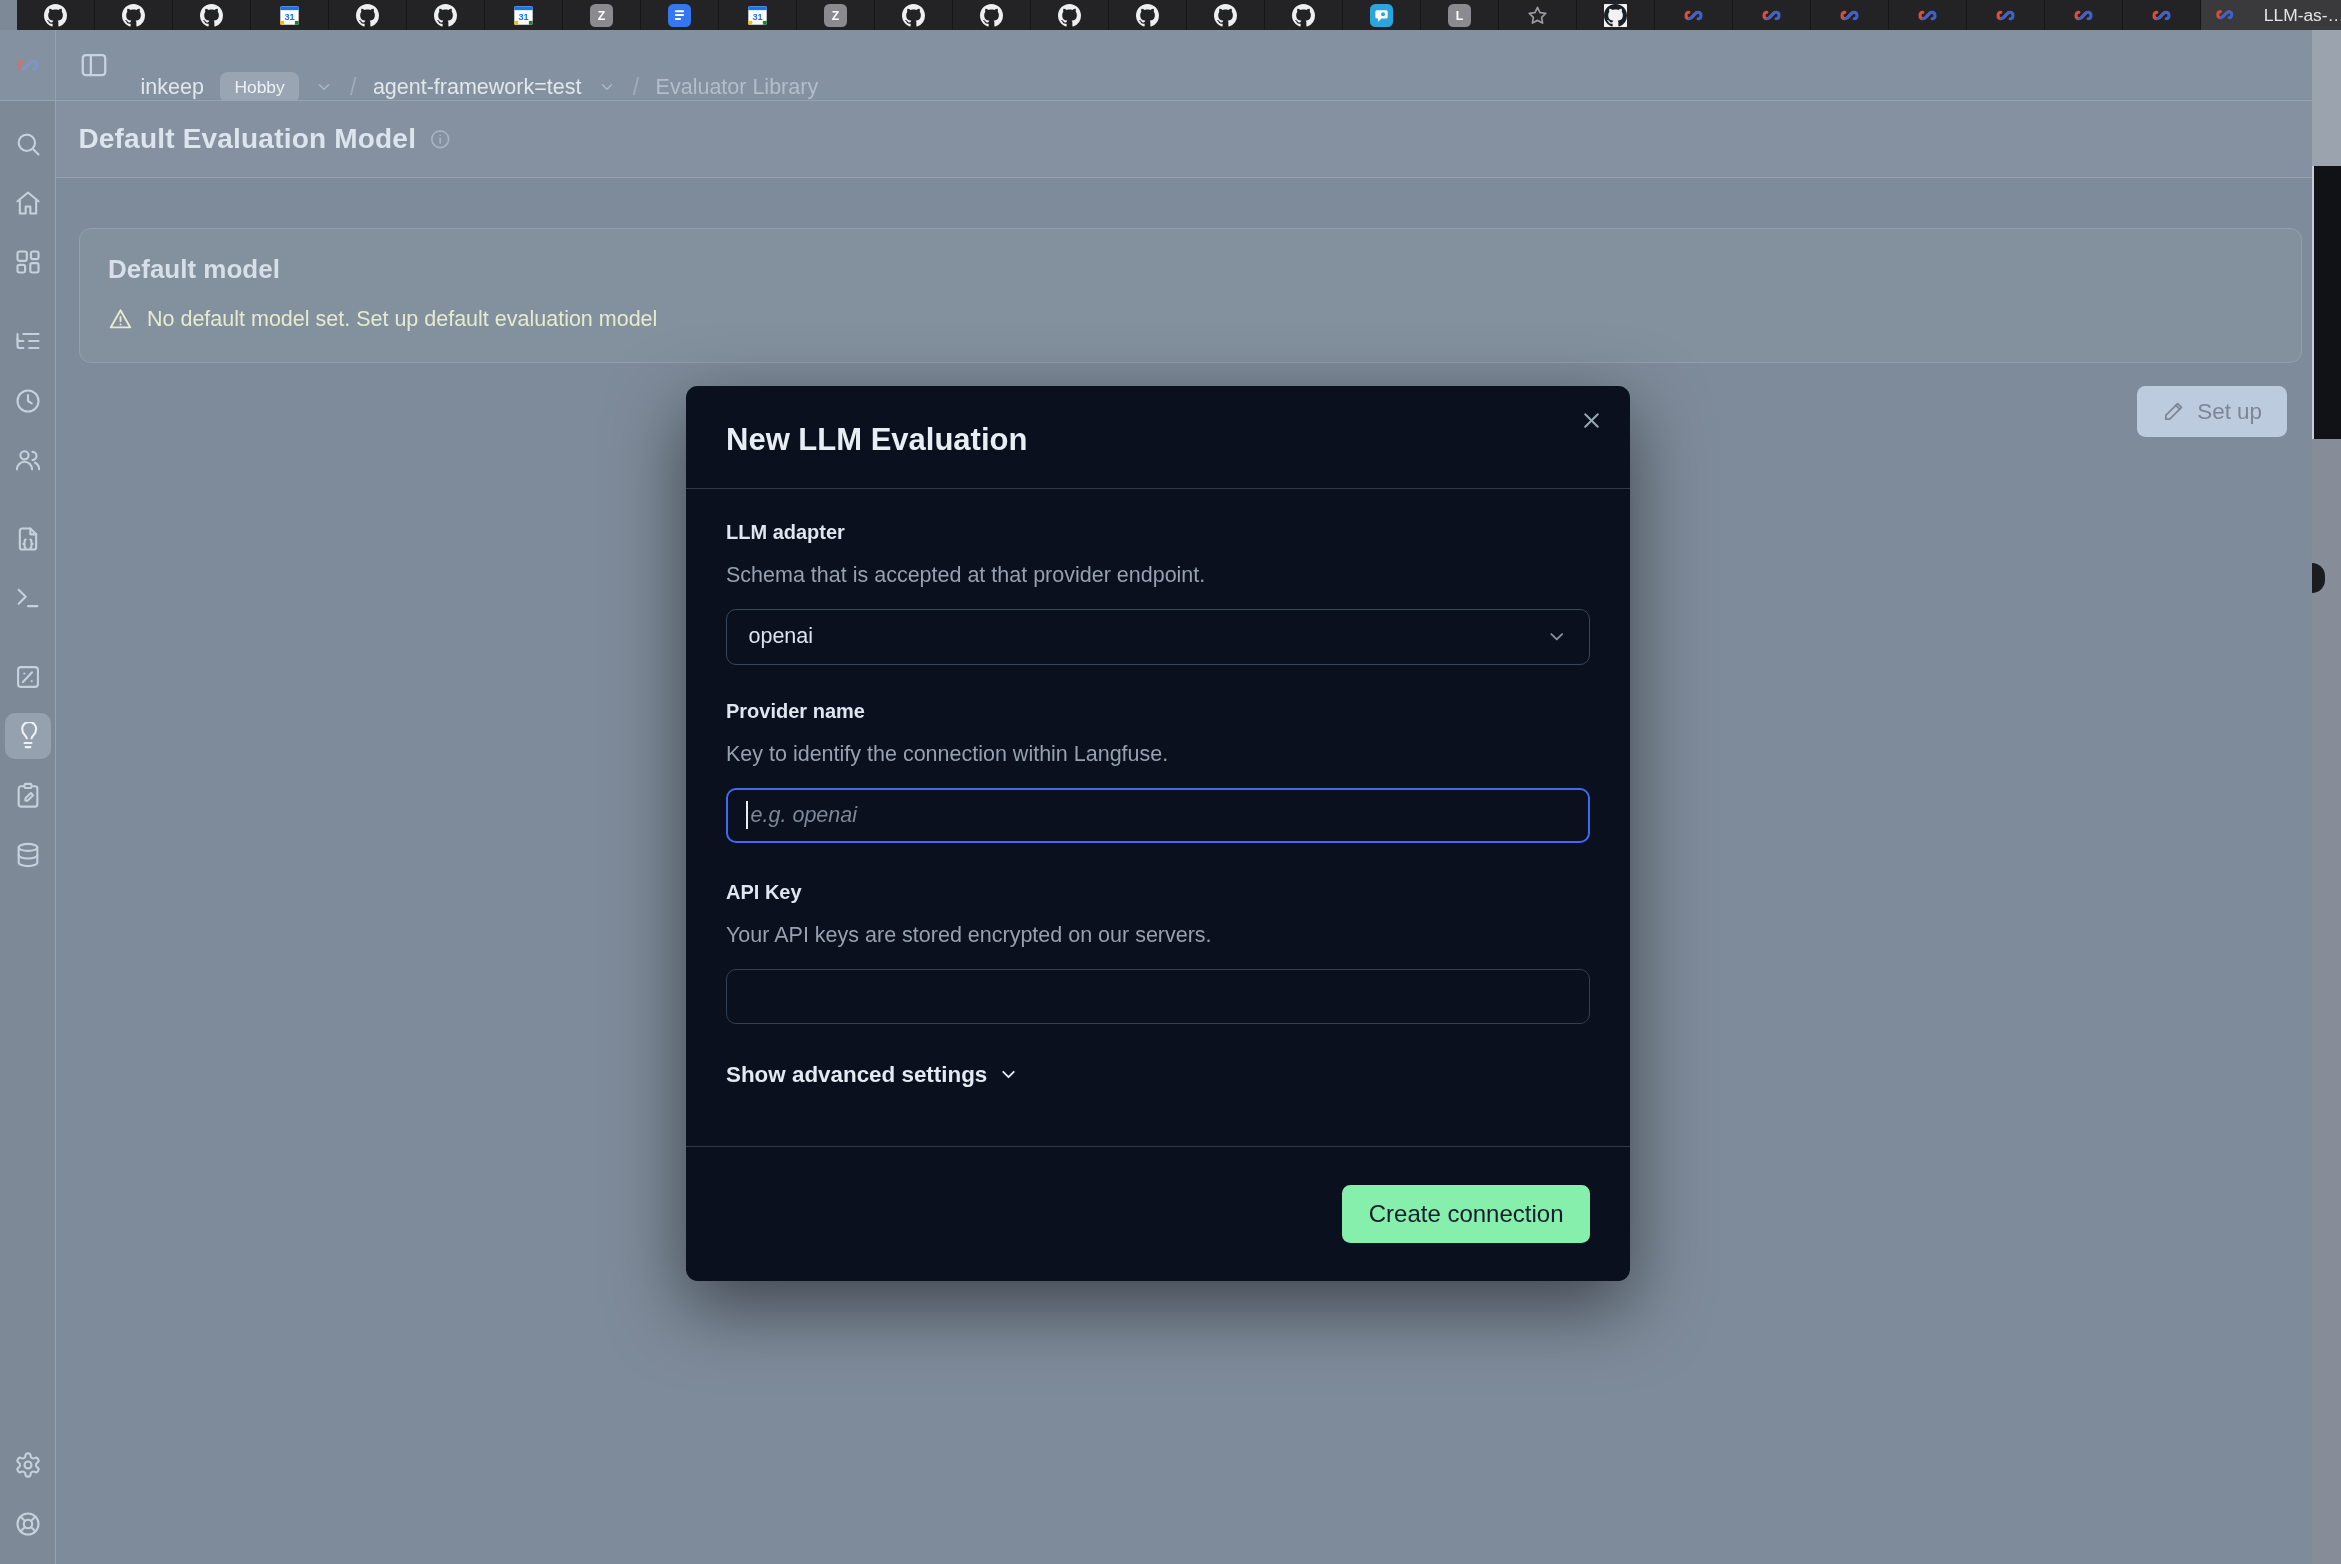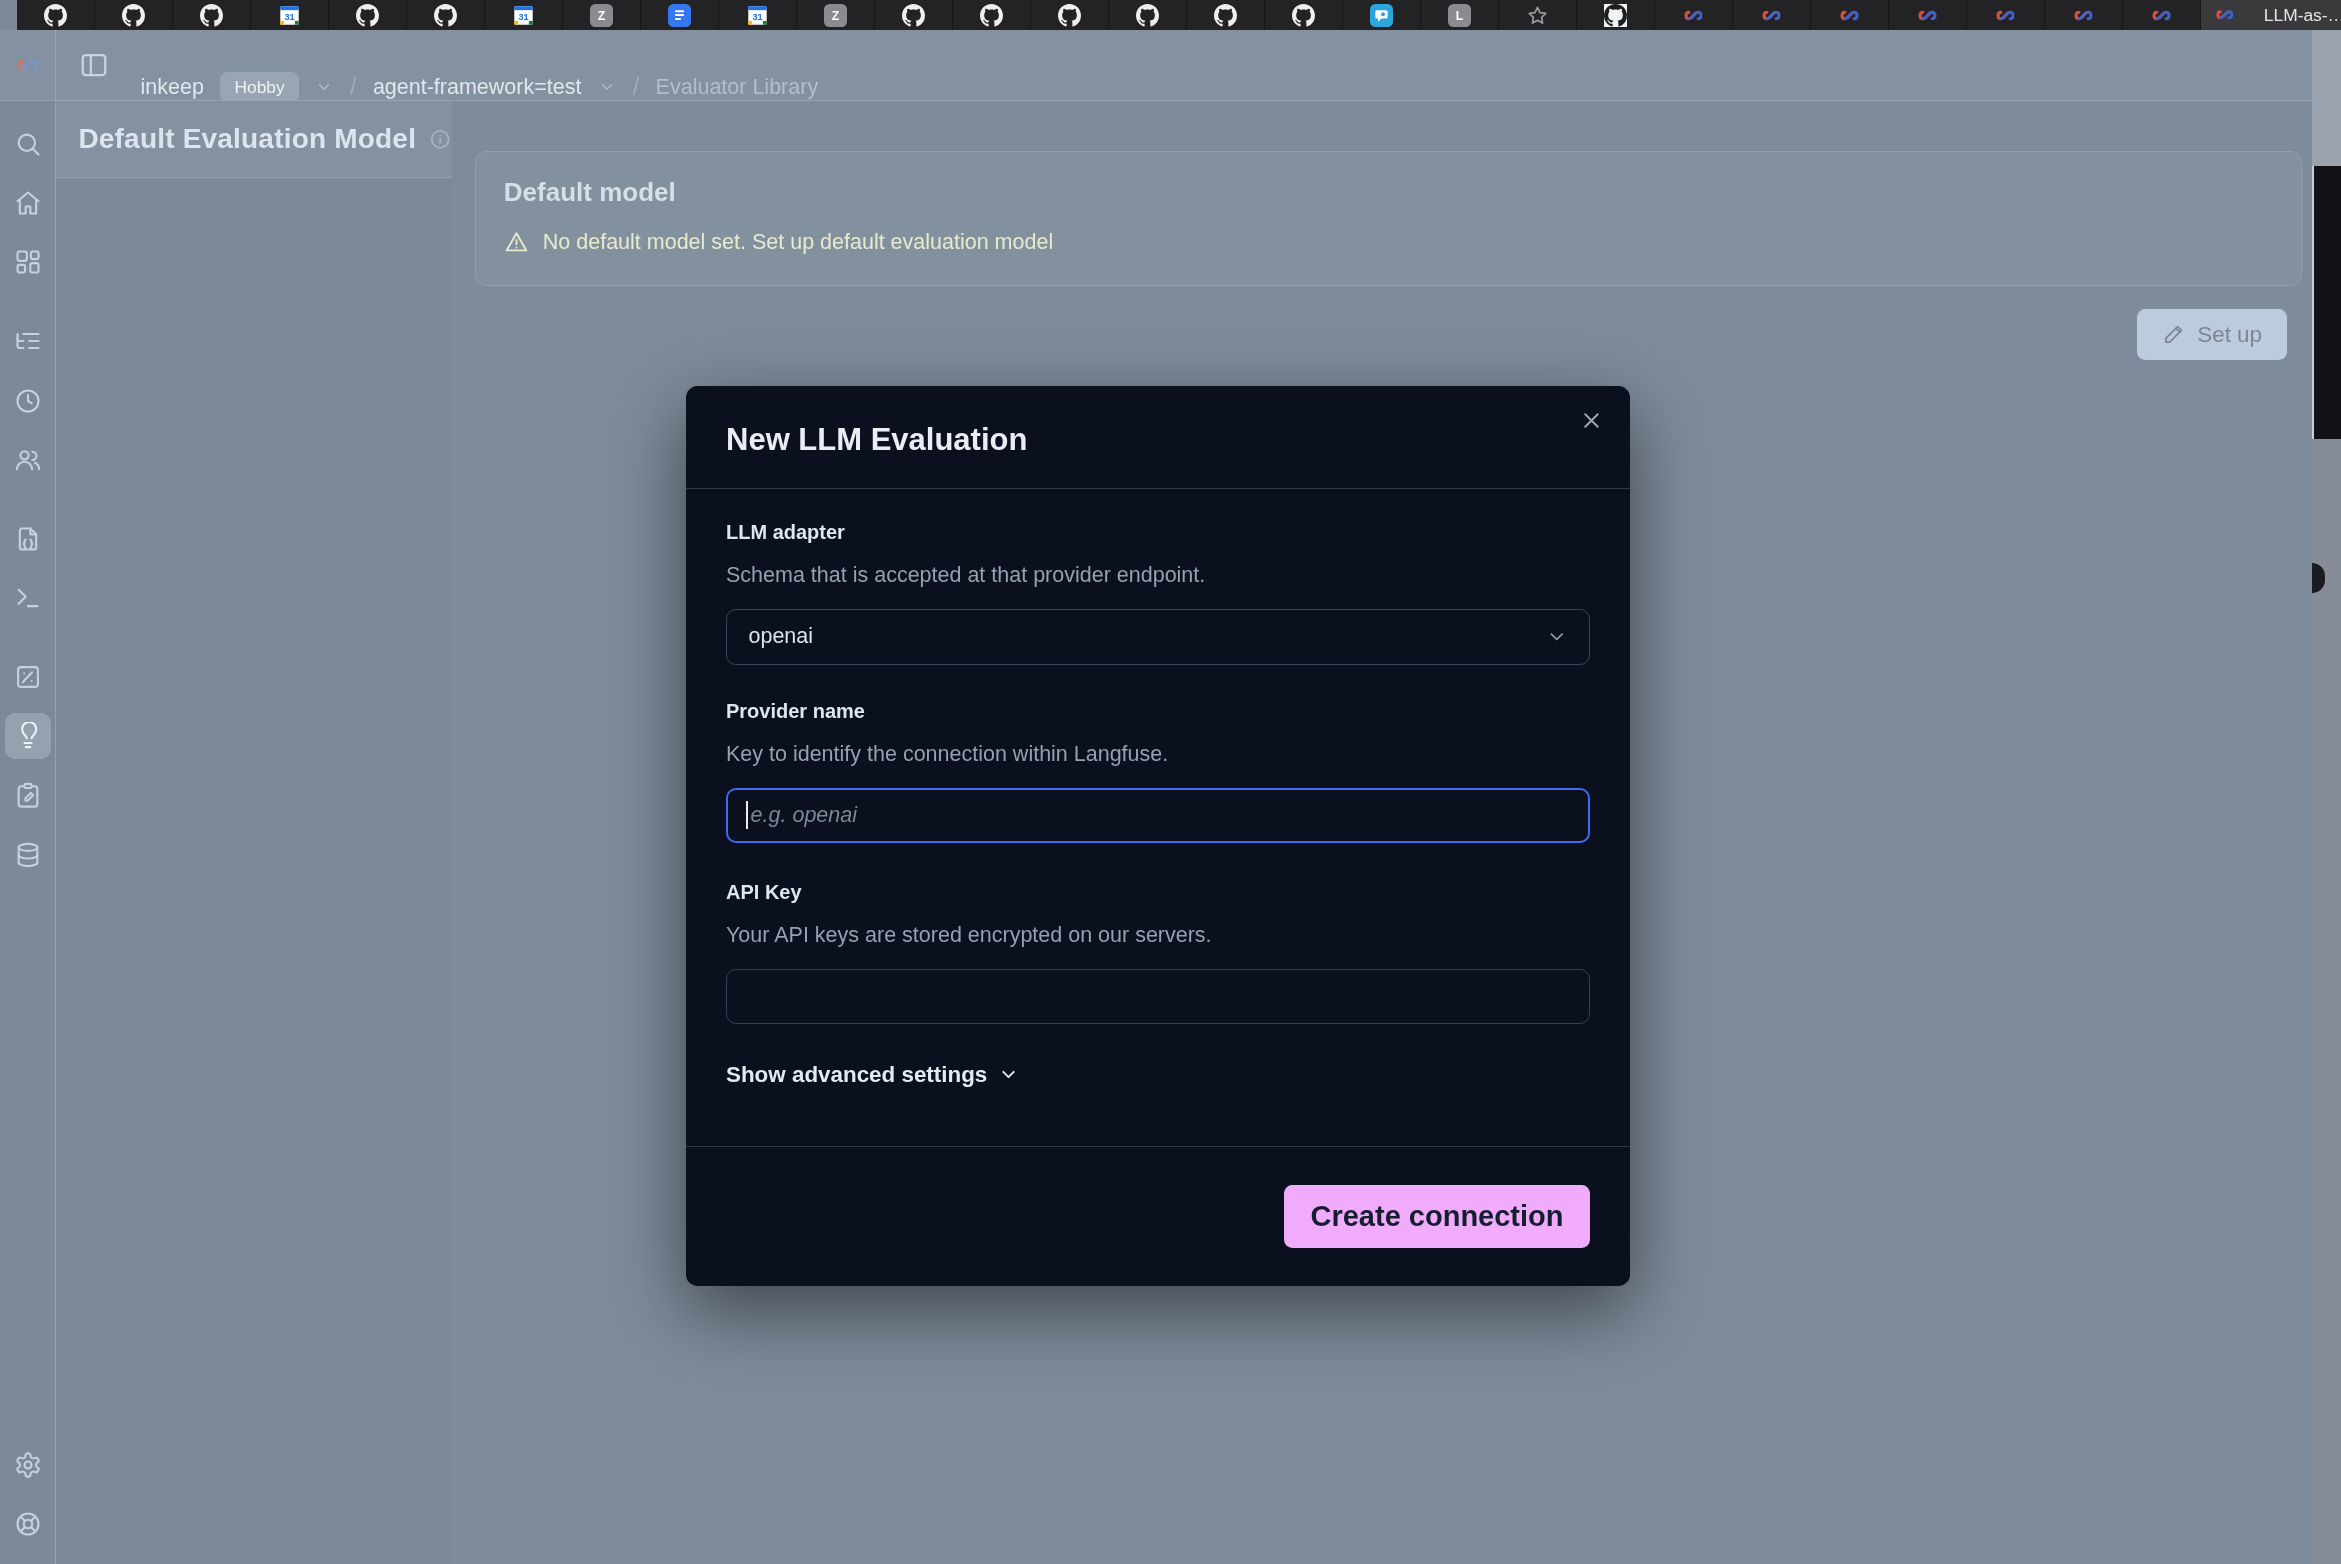--- a/index.html
+++ b/index.html
@@ -49,21 +49,21 @@
              display:flex; flex-direction:column; align-items:center; padding-top:13.3px; }
   .side-item { width:46px; height:46px; margin:6.6px 0; display:flex; align-items:center;
                justify-content:center; border-radius:10px; color:#C7D1DD; cursor:pointer; }
   .side-item svg { width:28px; height:28px; }
   .side-item.gap { margin-top:26.5px; }
   .side-item.active { background:#96A1B0; color:#ECF1F8; }
   .side-spacer { flex:1; }
   .side-bottom { margin-bottom:11.6px; display:flex; flex-direction:column; align-items:center; }
 
   
-  .main { flex:1; min-width:0; display:flex; }
+  .main { flex:1; min-width:0; display:flex; flex-direction:column; }
   .title-band { height:77px; min-height:77px; background:#8591A0; border-bottom:1.7px solid #97A2B1;
                 display:flex; align-items:center; padding-left:22.4px; gap:13.3px; }
   .page-title { font-size:28px; font-weight:700; color:#DCE4EE; letter-spacing:0.2px; }
   .info-icon { color:#A9B3C1; }
   .info-icon svg { width:22.4px; height:22.4px; }
 
   .content { flex:1; background:#7E8B9A; padding:50px 10px 0 23px;
              display:flex; flex-direction:column; }
   .card { border:1.7px solid #939FAE; border-radius:11.6px; background:rgba(255,255,255,0.045);
           padding:25px 28px 30px; }
@@ -101,21 +101,21 @@
   .caret { width:2.1px; height:28px; background:#E8EDF4; margin-right:2.5px; }
   .placeholder { color:#7C8798;font-style:italic; }
   .apikey-input { width:100%; height:55px; border:1.7px solid #333F52; border-radius:10px;
                   background:transparent; color:#DCE3ED; font-size:21.5px; padding:0 20px;
                   margin-bottom:38px; outline:none; font-family:"Liberation Sans",sans-serif; }
   .advanced { display:flex; align-items:center; gap:10.8px; font-size:22.4px; font-weight:700;
               color:#E4EAF2; cursor:pointer; }
   .advanced svg { width:21px; height:21px; }
   .modal-footer { border-top:1.7px solid #2E3949; padding:38px 40px; display:flex;
                   justify-content:flex-end; }
-  .primary-btn { background:#f0abfc; color:#141E2E; font-size:29px; font-weight:700;
+  .primary-btn { background:#86efac; color:#141E2E; font-size:24px; font-weight:400;
                  padding:15px 26.5px; border-radius:8.3px; border:none; cursor:pointer;
                  font-family:"Liberation Sans",sans-serif; }
 
   
   .sliver { position:absolute; top:30px; right:0; width:30px; bottom:0; z-index:10;
             display:flex; flex-direction:column; }
   .sl-a { height:136px; background:#9AA3AE; }
   .sl-b { height:273px; background:#111216; border-left:2.5px solid #C9CED6; }
   .sl-c { flex:1; background:#868D99; position:relative; }
   .sl-notch { position:absolute; left:0; top:124px; width:13.3px; height:30px;

